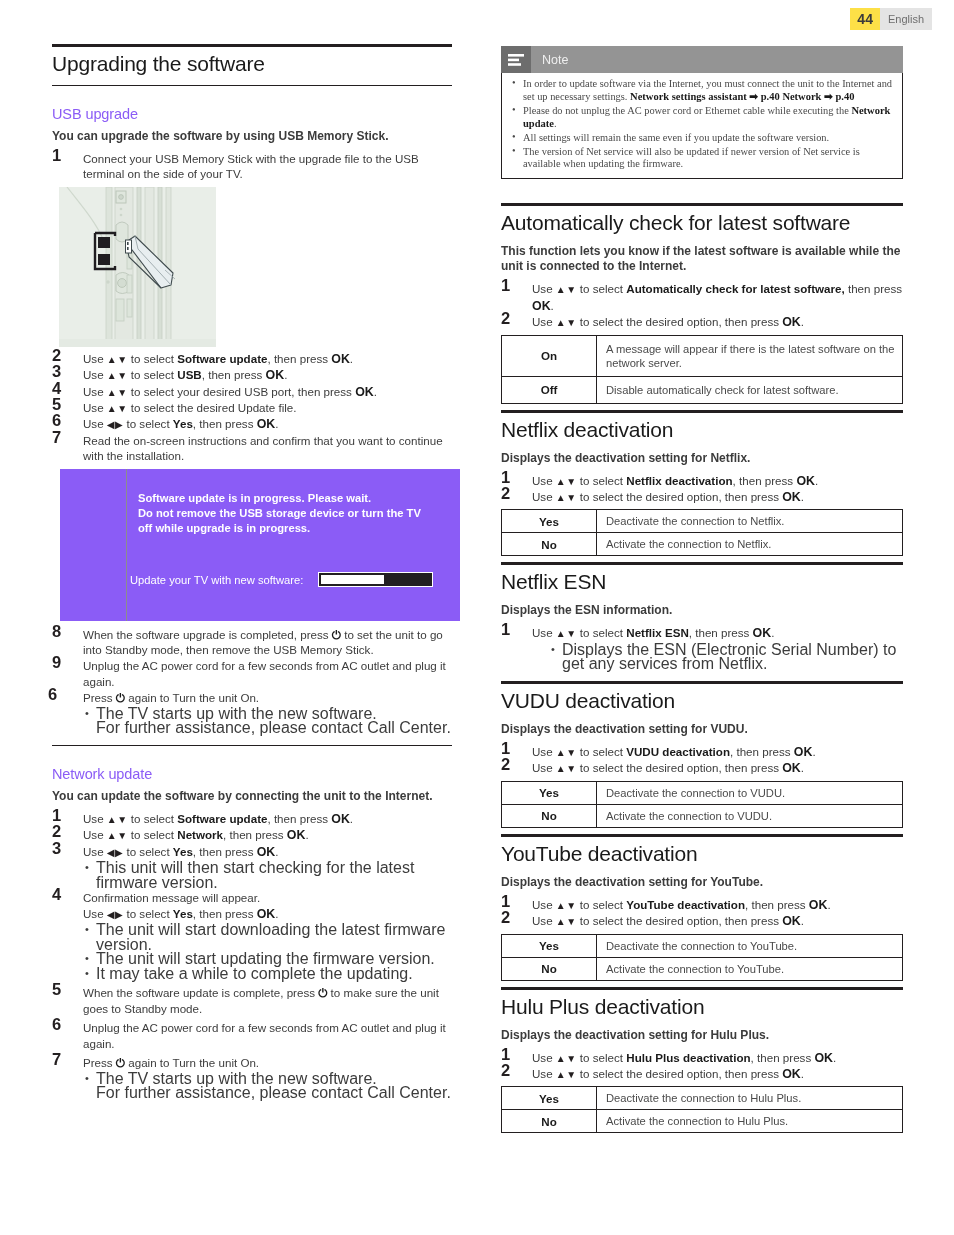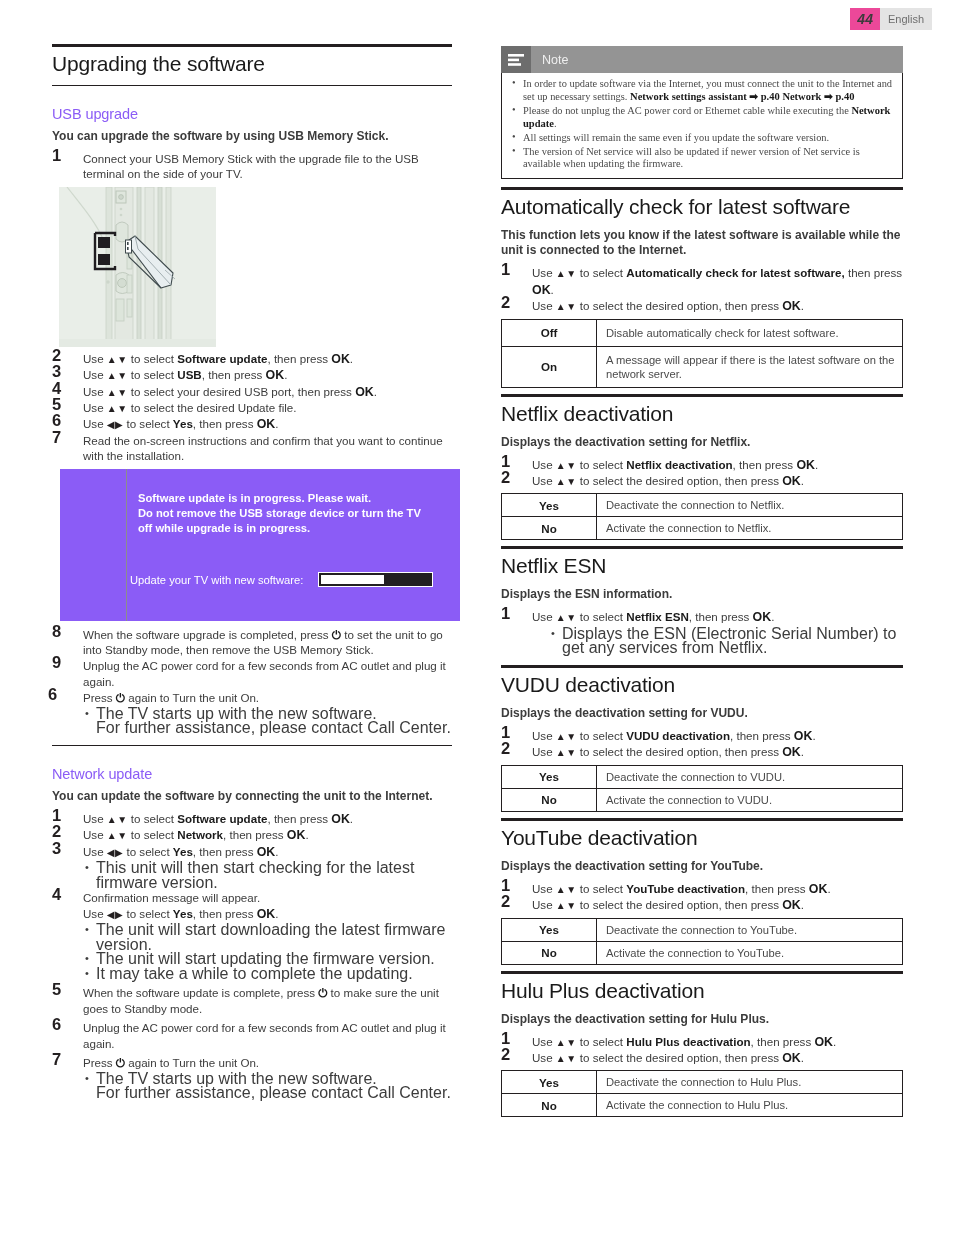--- a/index.html
+++ b/index.html
@@ -12,23 +12,23 @@
     position: relative;
     overflow: hidden;
   }
 
   
   .page-header {
     position:absolute; top:8px; right:22px;
     display:flex; align-items:stretch; height:22px;
   }
   .page-num {
-    background:#ec4899; color:#3b3b3b;
+    background:#fde047; color:#3b3b3b;
     font-size:14px; font-weight:bold;
-    padding:4px 7px; display:flex; align-items:center;font-style:italic;
+    padding:4px 7px; display:flex; align-items:center;
   }
   .page-lang {
     background:#e4e4e4; color:#6e6e6e;
     font-size:11px; padding:0 8px;
     display:flex; align-items:center;
   }
 
   
   .col-left  { position:absolute; left:52px; top:44px;  width:400px; }
   .col-right { position:absolute; left:501px; top:46px; width:402px; }
@@ -85,21 +85,21 @@
   }
   table.opt td { border:1px solid #231f20; padding:4px 6px; vertical-align:middle; }
   table.opt td.k {
     width:95px; text-align:center; font-weight:bold;
     font-size:11.6px; color:#1a1a1a;
   }
   table.opt td.v { font-size:11.2px; line-height:14px; color:#4a4a4a; padding-left:9px; }
   table.opt.tall td { padding-top:6px; padding-bottom:6px; }
 
   
-  .note-wrap { margin-bottom:8px; }
+  .note-wrap { margin-bottom:24px; }
   .note-head {
     background:#949494; height:27px; display:flex; align-items:center;
   }
   .note-icon-box {
     width:30px; height:27px; background:#6d6d6d;
     display:flex; align-items:center; justify-content:center;
   }
   .note-icon-box svg { display:block; }
   .note-title { color:#efefef; font-size:12.5px; margin-left:11px; }
   .note-body {
@@ -357,26 +357,26 @@
       <span>Use </span><span class="arrows">▲▼</span><span> to select </span><span class="b">Automatically check for latest software,</span><span> then press </span><span class="ok">OK</span><span>.</span>
     </li>
     <li>
       <span class="num">2</span>
       <span>Use </span><span class="arrows">▲▼</span><span> to select the desired option, then press </span><span class="ok">OK</span><span>.</span>
     </li>
   </ol>
   <table class="opt tall">
     <tbody>
         <tr>
+      <td class="k">On</td>
+      <td class="v">A message will appear if there is the latest software on the network server.</td>
+    </tr>
+    <tr>
       <td class="k">Off</td>
       <td class="v">Disable automatically check for latest software.</td>
-    </tr>
-    <tr>
-      <td class="k">On</td>
-      <td class="v">A message will appear if there is the latest software on the network server.</td>
     </tr>
   </tbody>
     </table>
 
   <div class="rule-thick"></div>
   <h1 class="section">Netflix deactivation</h1>
   <p class="intro">Displays the deactivation setting for Netflix.</p>
   <ol class="steps tight">
     <li>
       <span class="num">1</span>

